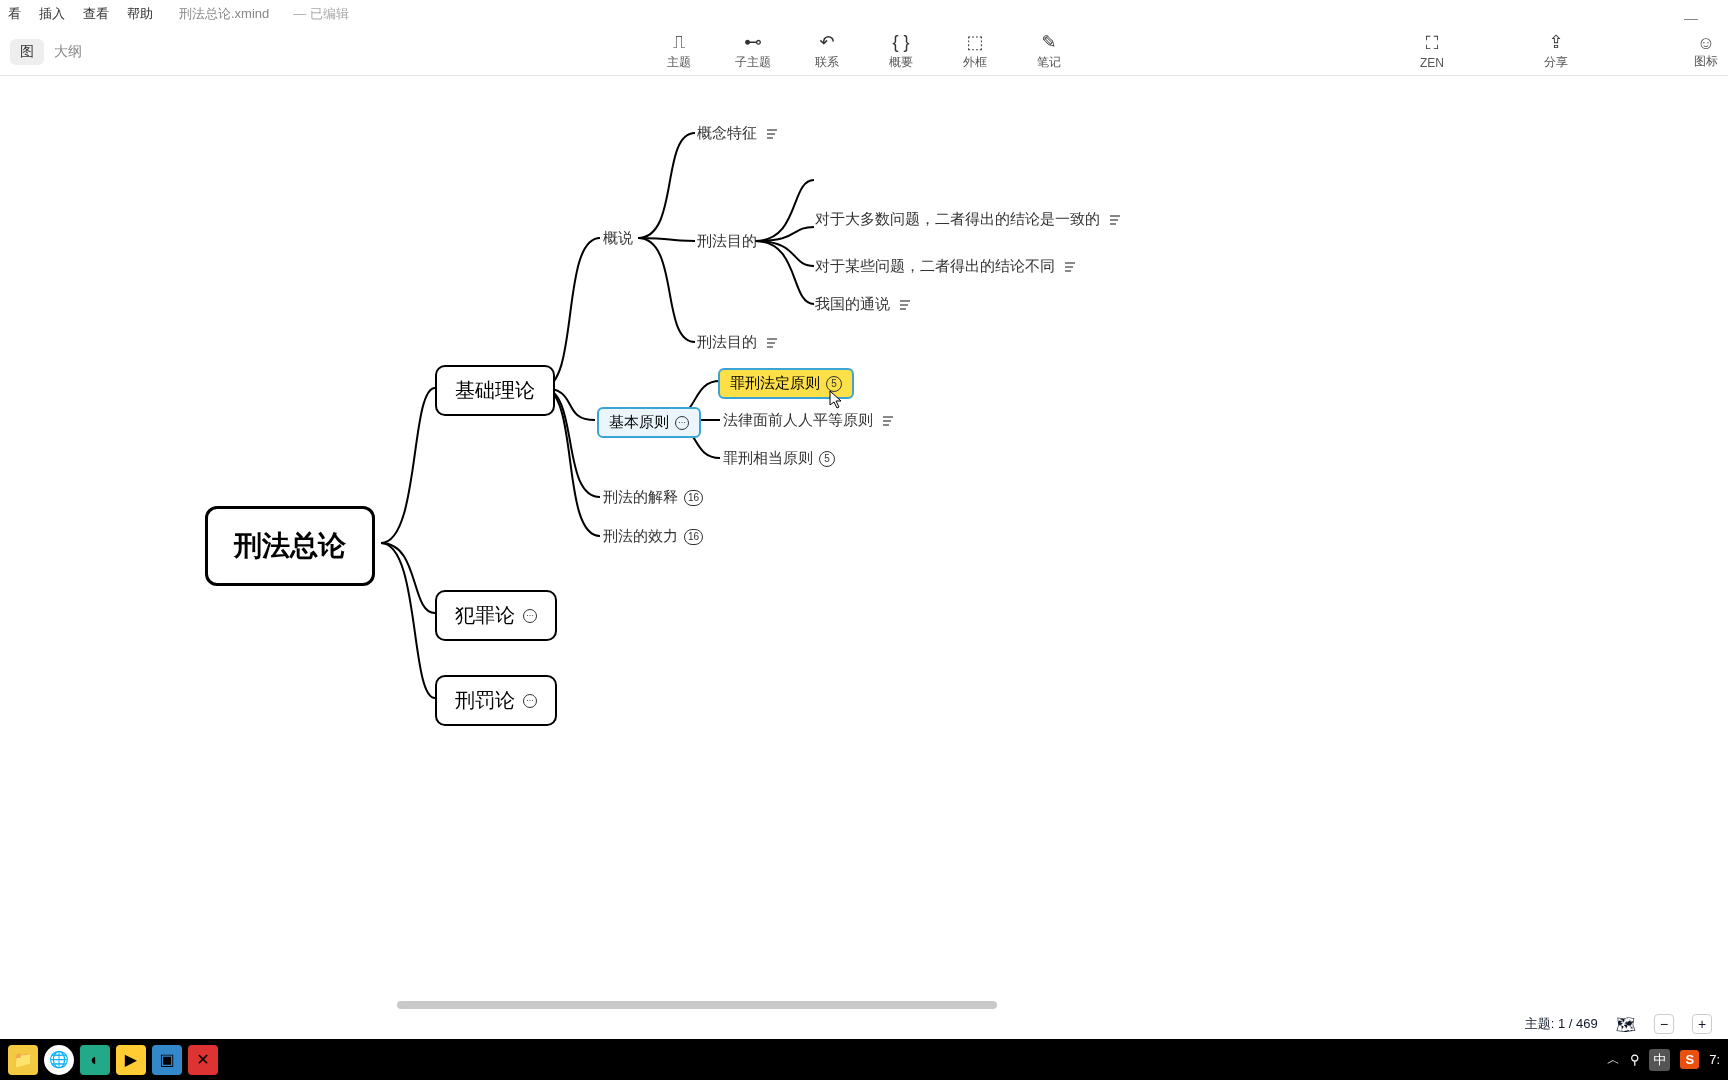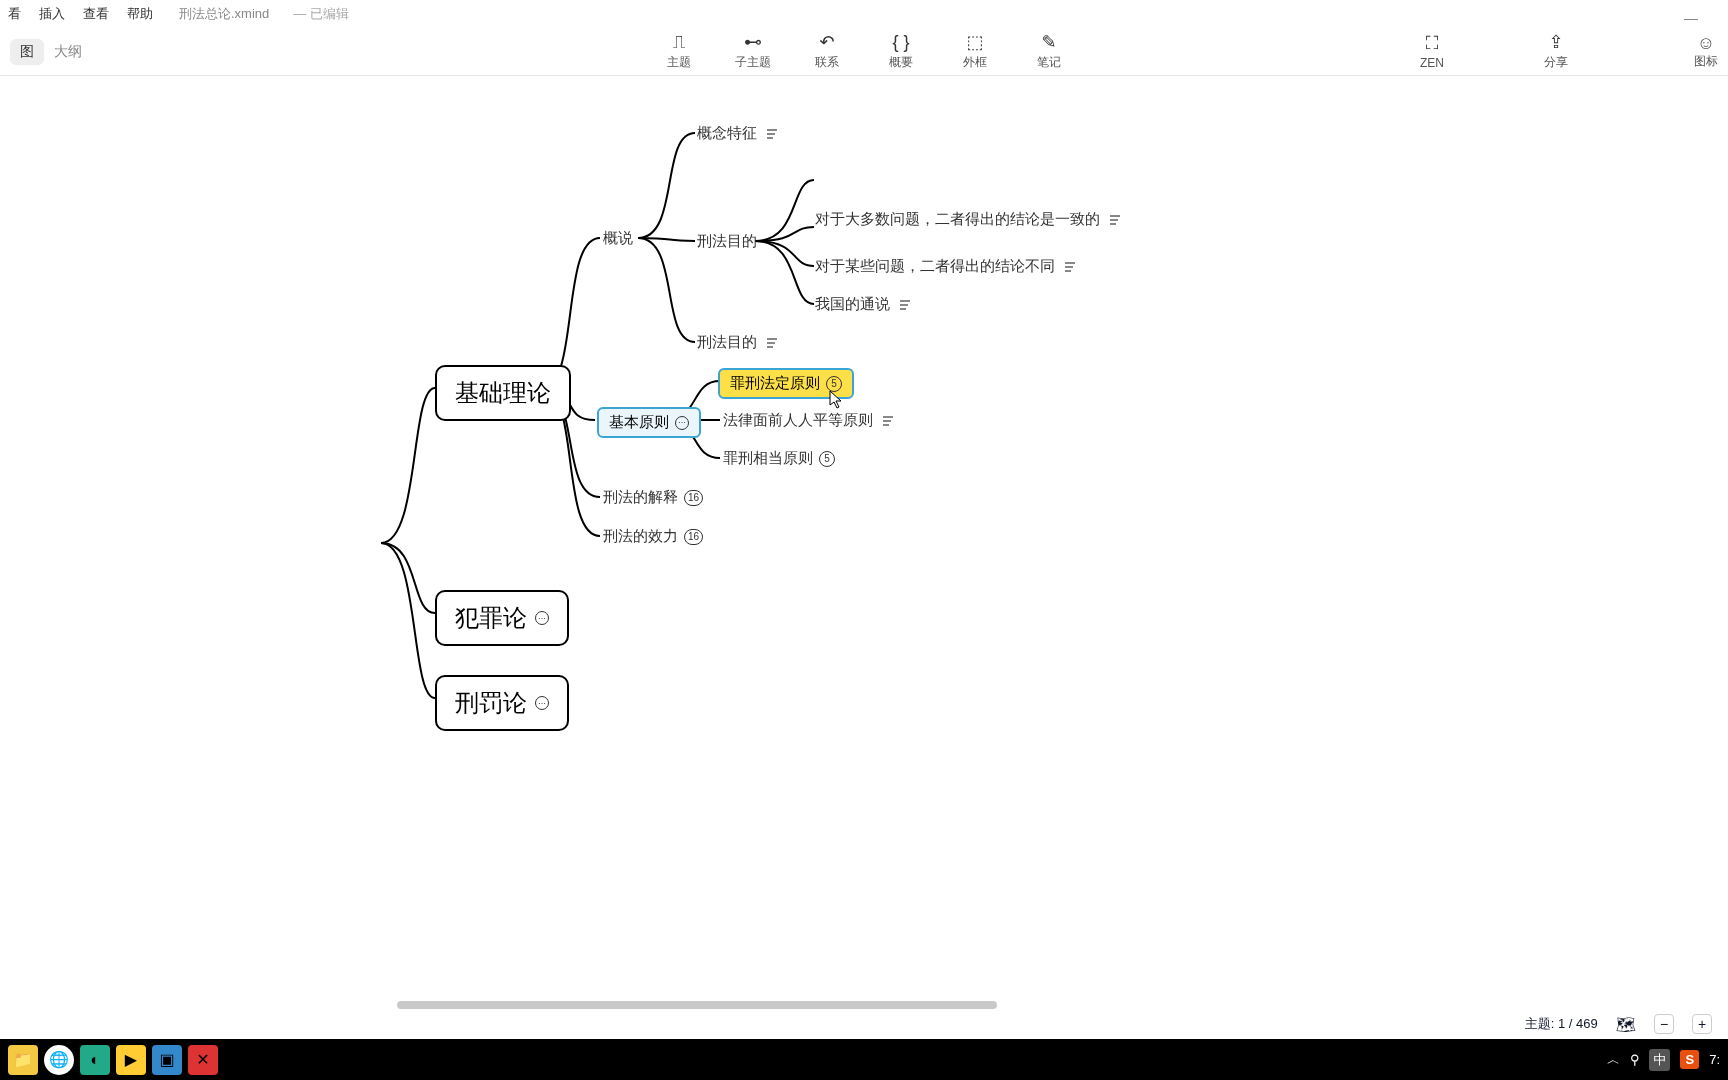--- a/index.html
+++ b/index.html
@@ -15,21 +15,21 @@
 .viewtab.active { background: #eee; color: #333; }
 .tbgroup { display: flex; gap: 30px; position: absolute; left: 50%; transform: translateX(-50%); }
 .tbbtn { display: flex; flex-direction: column; align-items: center; gap: 2px; cursor: pointer; font-size: 12px; color: #555; min-width: 44px; }
 .tbbtn .ic { width: 24px; height: 20px; display: flex; align-items: center; justify-content: center; font-size: 18px; color: #333; }
 .tbright2 { position: absolute; right: 150px; display: flex; gap: 80px; align-items: center; }
 .tbemoji { position: absolute; right: 10px; display: flex; flex-direction: column; align-items: center; font-size: 12px; color: #555; cursor: pointer; }
 .tbemoji .ic { width: 24px; height: 20px; display: flex; align-items: center; justify-content: center; font-size: 18px; }
 .canvas { position: absolute; top: 76px; left: 0; right: 0; bottom: 30px; overflow: hidden; }
 .node { position: absolute; display: flex; align-items: center; white-space: nowrap; }
 .root { border: 3px solid #000; border-radius: 12px; padding: 18px 26px; font-size: 28px; font-weight: 600; background: #fff; }
-.branch { border: 2px solid #000; border-radius: 10px; padding: 10px 18px; font-size: 24px; background: #fff; }
+.branch { border: 2px solid #000; border-radius: 10px; padding: 10px 18px; font-size: 20px; background: #fff; }
 .sub { font-size: 15px; color: #333; }
 .subbox { border: 1.5px solid #000; border-radius: 6px; padding: 4px 10px; font-size: 15px; }
 .subbox.sel { border: 2px solid #3aa5d4; background: #eaf6fb; }
 .subsel { border: 2px solid #3aa5d4; border-radius: 6px; padding: 4px 10px; font-size: 15px; background: #fde047; }
 .notes-icon { margin-left: 10px; color: #888; display: inline-flex; gap: 2px; flex-direction: column; }
 .notes-icon span { width: 10px; height: 2px; background: #888; display: block; }
 .notes-icon span:nth-child(2) { width: 8px; }
 .notes-icon span:nth-child(3) { width: 6px; }
 .count { display: inline-flex; align-items: center; justify-content: center; min-width: 16px; height: 16px; border: 1.5px solid #333; border-radius: 9px; font-size: 10px; margin-left: 6px; padding: 0 3px; color: #333; }
 .collapse { width: 14px; height: 14px; border: 1.5px solid #333; border-radius: 50%; display: inline-flex; align-items: center; justify-content: center; font-size: 8px; margin-left: 8px; color: #333; }
@@ -127,20 +127,23 @@
       <path d="M 665 344 C 700 344 690 344 720 344"></path>
       <path d="M 665 344 C 700 344 690 382 720 382"></path>
 
       <path d="M 755 165 C 800 165 790 104 814 104"></path>
       <path d="M 755 165 C 800 165 790 151 814 151"></path>
       <path d="M 755 165 C 800 165 790 190 814 190"></path>
       <path d="M 755 165 C 800 165 790 228 814 228"></path>
     </g>
   </svg>
 
+  <div class="node root" style="left:205px; top:430px;">
+      <span>刑法总论</span>
+    </div>
 
   <div class="node branch" style="left:435px; top:289px;">
       <span>基础理论</span>
     </div>
   <div class="node branch" style="left:435px; top:514px;">
       <span>犯罪论</span>
       <span class="collapse"></span>
     </div>
   <div class="node branch" style="left:435px; top:599px;">
       <span>刑罚论</span>

